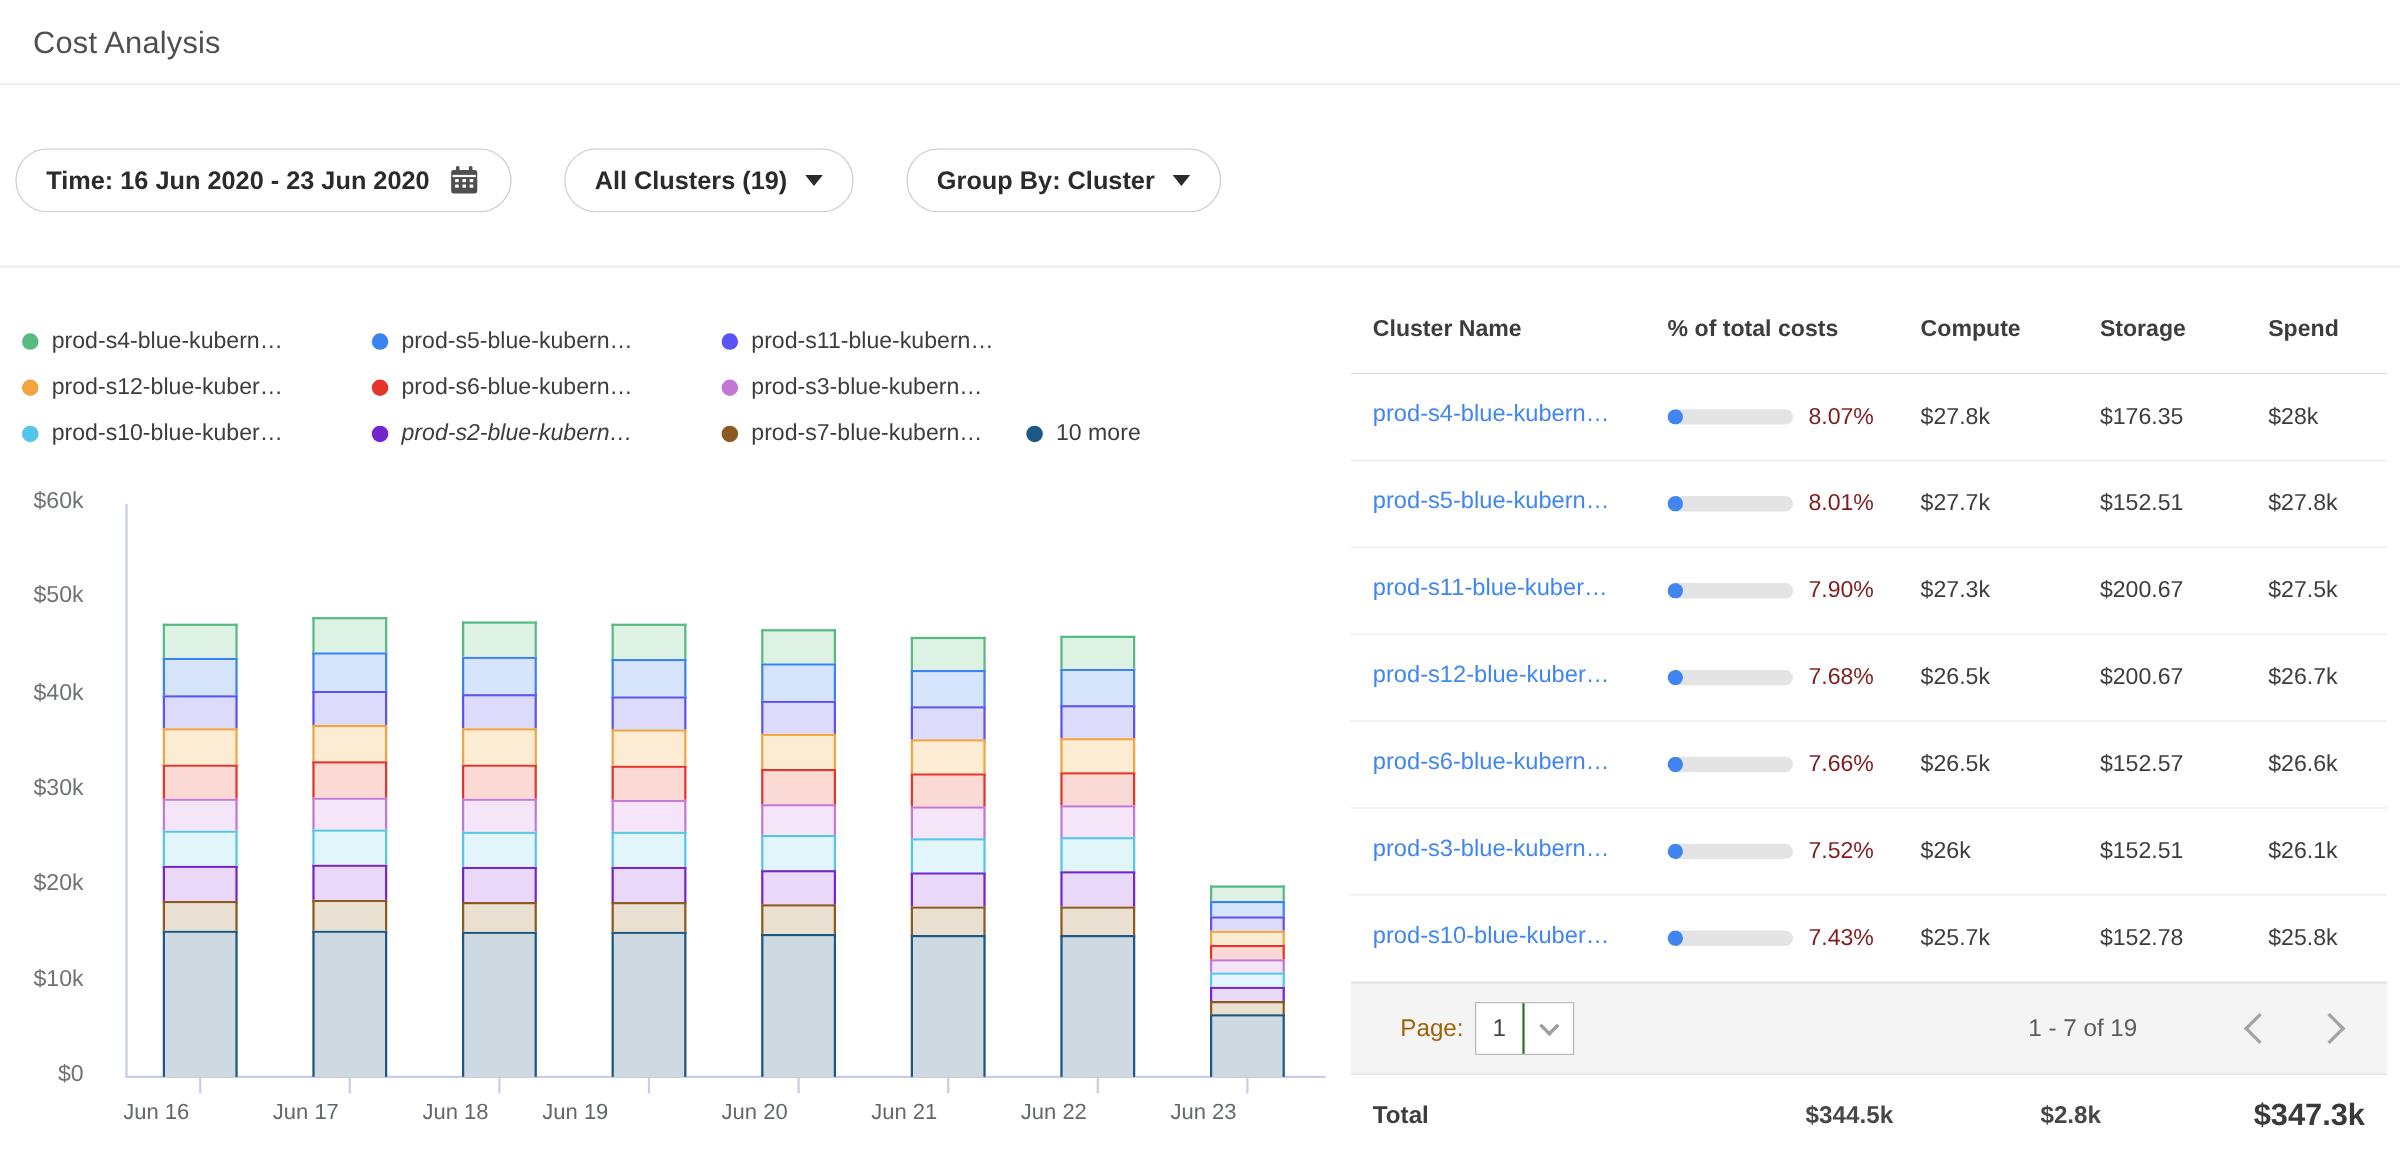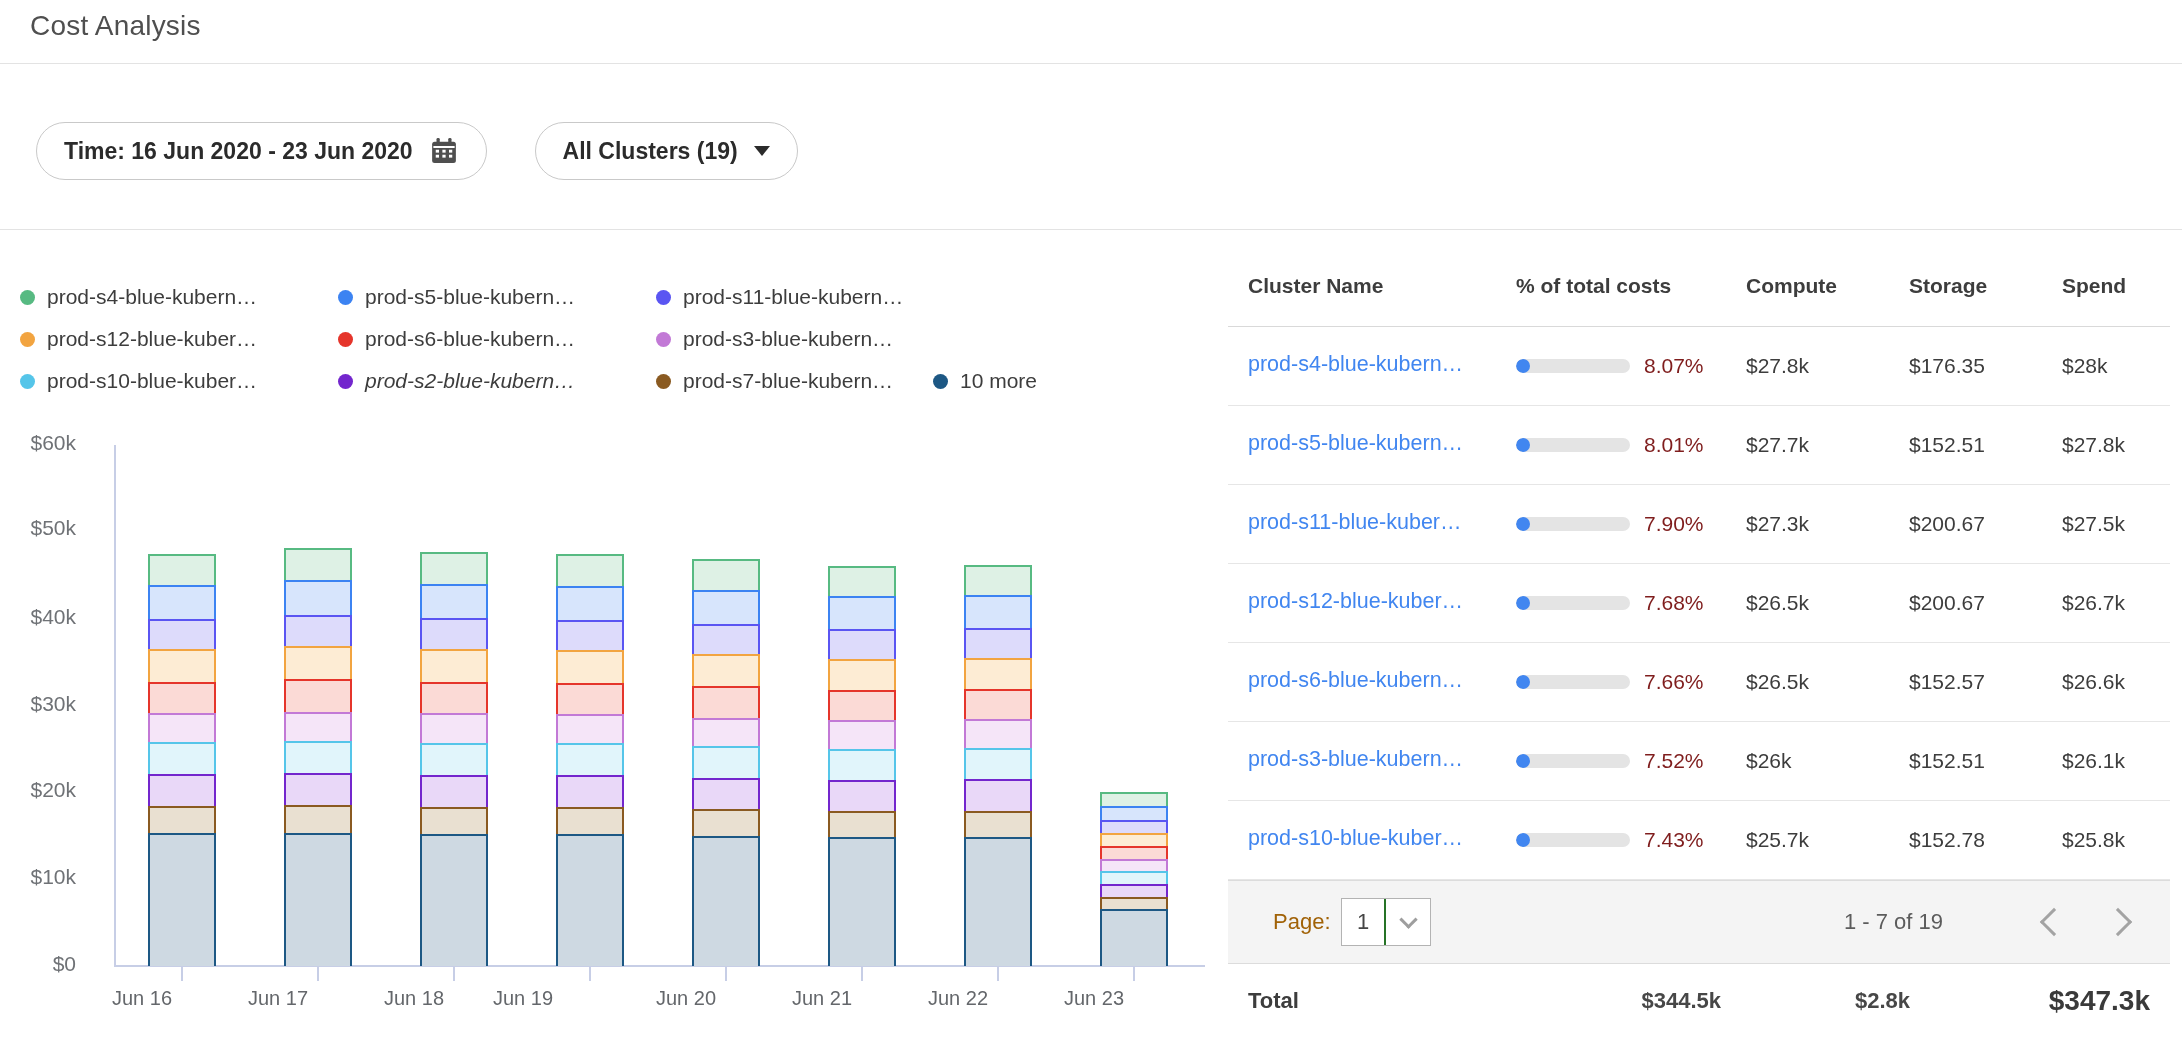--- a/index.html
+++ b/index.html
@@ -1,24 +1,24 @@
 <!DOCTYPE html>
 <html><head>
 <meta charset="utf-8">
 <style>
   * { margin:0; padding:0; box-sizing:border-box; }
   html,body { width:2182px; height:1052px; background:#fff; overflow:hidden;
     font-family:"Liberation Sans", sans-serif; color:#3d3d3d; }
 
   
-  .app-header { height:64px; border-bottom:1px solid #e3e3e3; padding:10px 4px 0 30px; }
+  .app-header { height:64px; border-bottom:1px solid #e3e3e3; padding:10px 4px 0 30px;margin-top:13px; }
   .app-title { font-size:28px; font-weight:400; color:#4f4f4f; letter-spacing:.2px; }
 
   
-  .filter-bar { height:166px; border-bottom:1px solid #e3e3e3; padding:58px 0 0 36px; display:flex; align-items:flex-start; }
+  .filter-bar { height:166px; border-bottom:1px solid #e3e3e3; padding:58px 0 0 14px; display:flex; align-items:flex-start; }
   .pill { display:inline-flex; align-items:center; gap:16px; height:58px; padding:0 27px;
     border:1.5px solid #c9c9c9; border-radius:29px; background:#fff; cursor:pointer;
     font-size:23px; font-weight:700; color:#2b2b2b; white-space:nowrap; }
   .pill + .pill { margin-left:48px; }
   .caret-down { width:0; height:0; border-left:8px solid transparent; border-right:8px solid transparent;
     border-top:10px solid #2b2b2b; display:inline-block; }
   .cal-icon { display:inline-block; line-height:0; }
 
   
   .main { position:relative; height:807px; }
@@ -101,20 +101,24 @@
             <rect x="16" y="11" width="2.6" height="2.3"></rect>
           <rect x="5.4" y="15" width="2.6" height="2.3"></rect>
             <rect x="10.7" y="15" width="2.6" height="2.3"></rect>
             <rect x="16" y="15" width="2.6" height="2.3"></rect>
         </g>
       </svg>
     </span>
   </div>
   <div class="pill">
     <span>All Clusters (19)</span>
+    <span class="caret-down"></span>
+  </div>
+  <div class="pill">
+    <span>Group By: Cluster</span>
     <span class="caret-down"></span>
   </div>
 </div>
 
 <div class="main">
 
   <div class="chart-panel">
     <div class="legend" id="legend">
         <div class="legend-row">
           <div class="legend-item" style="width: 318px;">

